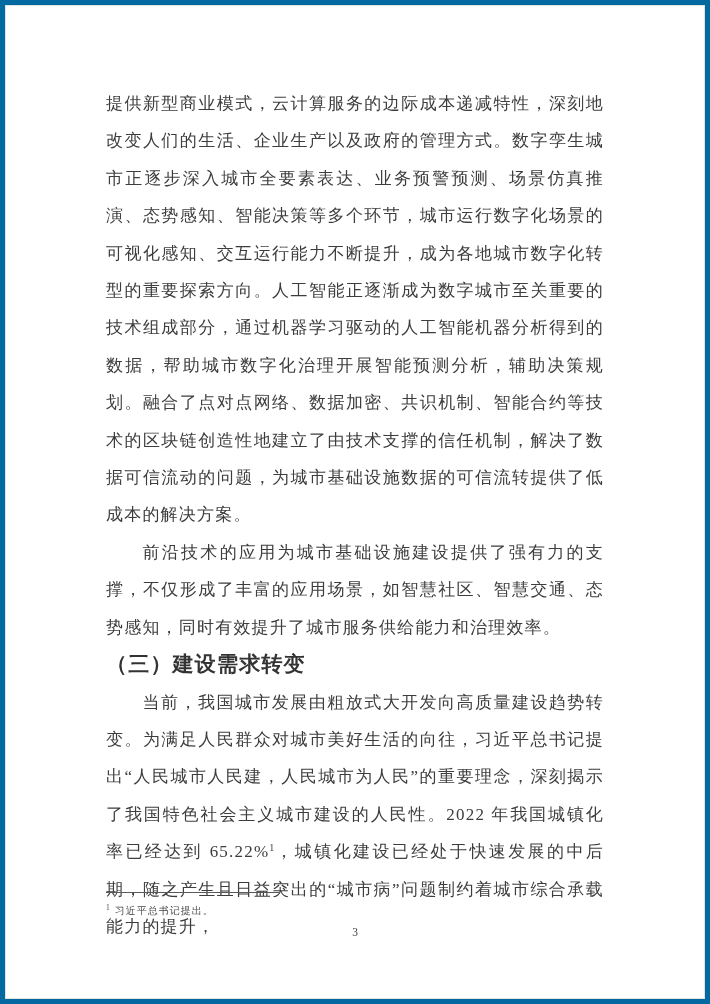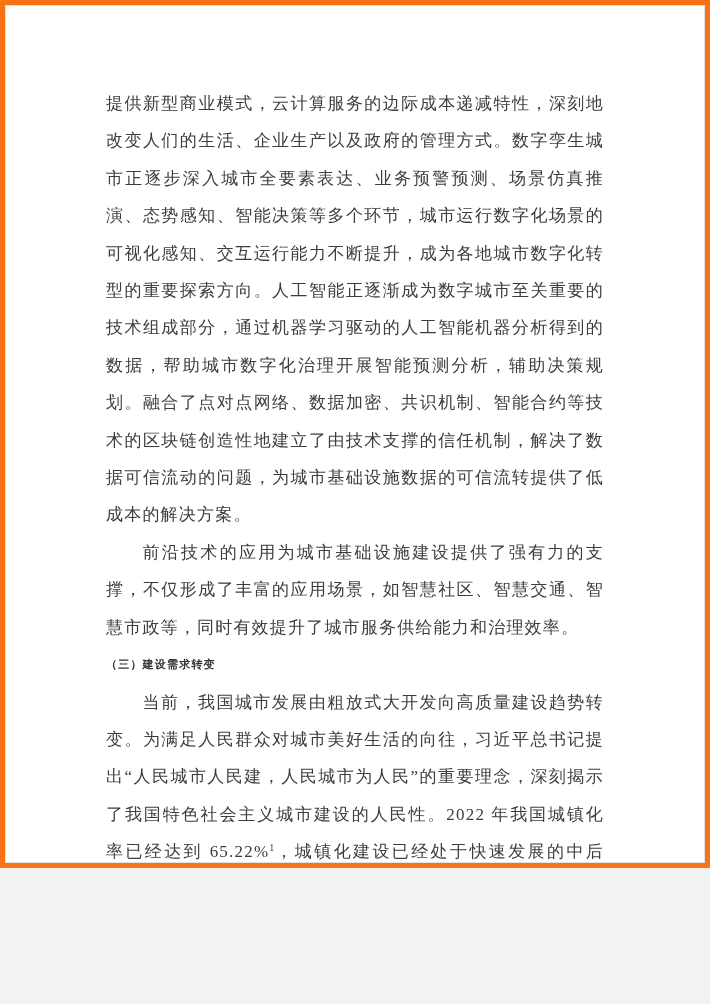--- a/index.html
+++ b/index.html
@@ -4,22 +4,22 @@
 <style>
   html, body {
     margin: 0;
     padding: 0;
     background: #f2f2f2;
     font-family: "Liberation Serif", "DejaVu Serif", serif;
   }
   .canvas {
     position: relative;
     width: 710px;
-    height: 868px;
-    background: #f97316;
+    height: 1004px;
+    background: #0369a1;
     overflow: hidden;
   }
   .page {
     position: absolute;
     left: 5px;
     top: 5px;
     right: 5px;
     bottom: 5px;
     background: #ffffff;
     border: 1px solid #e2e2e2;
@@ -37,21 +37,21 @@
     text-justify: inter-character;
   }
   .content p, .content h3 {
     margin: 0;
     padding: 0;
   }
   .para.indent {
     text-indent: 2.15em;
   }
   .heading {
-    font-size: 11px;
+    font-size: 21px;
     font-weight: bold;
     line-height: 37.4px;
     color: #333333;
     letter-spacing: 1.2px;
     text-align: left;
   }
   .fnref {
     font-size: 10px;
     line-height: 0;
     vertical-align: 6px;
@@ -93,21 +93,21 @@
   }
 </style>
 </head>
 <body>
 
 <div class="canvas">
   <div class="page">
 
     <div class="content">
       <p class="para">提供新型商业模式，云计算服务的边际成本递减特性，深刻地改变人们的生活、企业生产以及政府的管理方式。数字孪生城市正逐步深入城市全要素表达、业务预警预测、场景仿真推演、态势感知、智能决策等多个环节，城市运行数字化场景的可视化感知、交互运行能力不断提升，成为各地城市数字化转型的重要探索方向。人工智能正逐渐成为数字城市至关重要的技术组成部分，通过机器学习驱动的人工智能机器分析得到的数据，帮助城市数字化治理开展智能预测分析，辅助决策规划。融合了点对点网络、数据加密、共识机制、智能合约等技术的区块链创造性地建立了由技术支撑的信任机制，解决了数据可信流动的问题，为城市基础设施数据的可信流转提供了低成本的解决方案。</p>
-      <p class="para indent">前沿技术的应用为城市基础设施建设提供了强有力的支撑，不仅形成了丰富的应用场景，如智慧社区、智慧交通、智慧市政等，同时有效提升了城市服务供给能力和治理效率。</p>
+      <p class="para indent">前沿技术的应用为城市基础设施建设提供了强有力的支撑，不仅形成了丰富的应用场景，如智慧社区、智慧交通、态势感知，同时有效提升了城市服务供给能力和治理效率。</p>
       <h3 class="heading">（三）建设需求转变</h3>
       <p class="para indent"><span>当前，我国城市发展由粗放式大开发向高质量建设趋势转变。为满足人民群众对城市美好生活的向往，习近平总书记提出“人民城市人民建，人民城市为人民”的重要理念，深刻揭示了我国特色社会主义城市建设的人民性。2022 年我国城镇化率已经达到 65.22%</span><sup class="fnref">1</sup><span>，城镇化建设已经处于快速发展的中后期，随之产生且日益突出的“城市病”问题制约着城市综合承载能力的提升，</span></p>
     </div>
 
     <div class="footnote-rule"></div>
 
     <div class="footnote-text"><sup>1</sup><span>习近平总书记提出。</span></div>
 
     <div class="page-number">3</div>
   </div>

